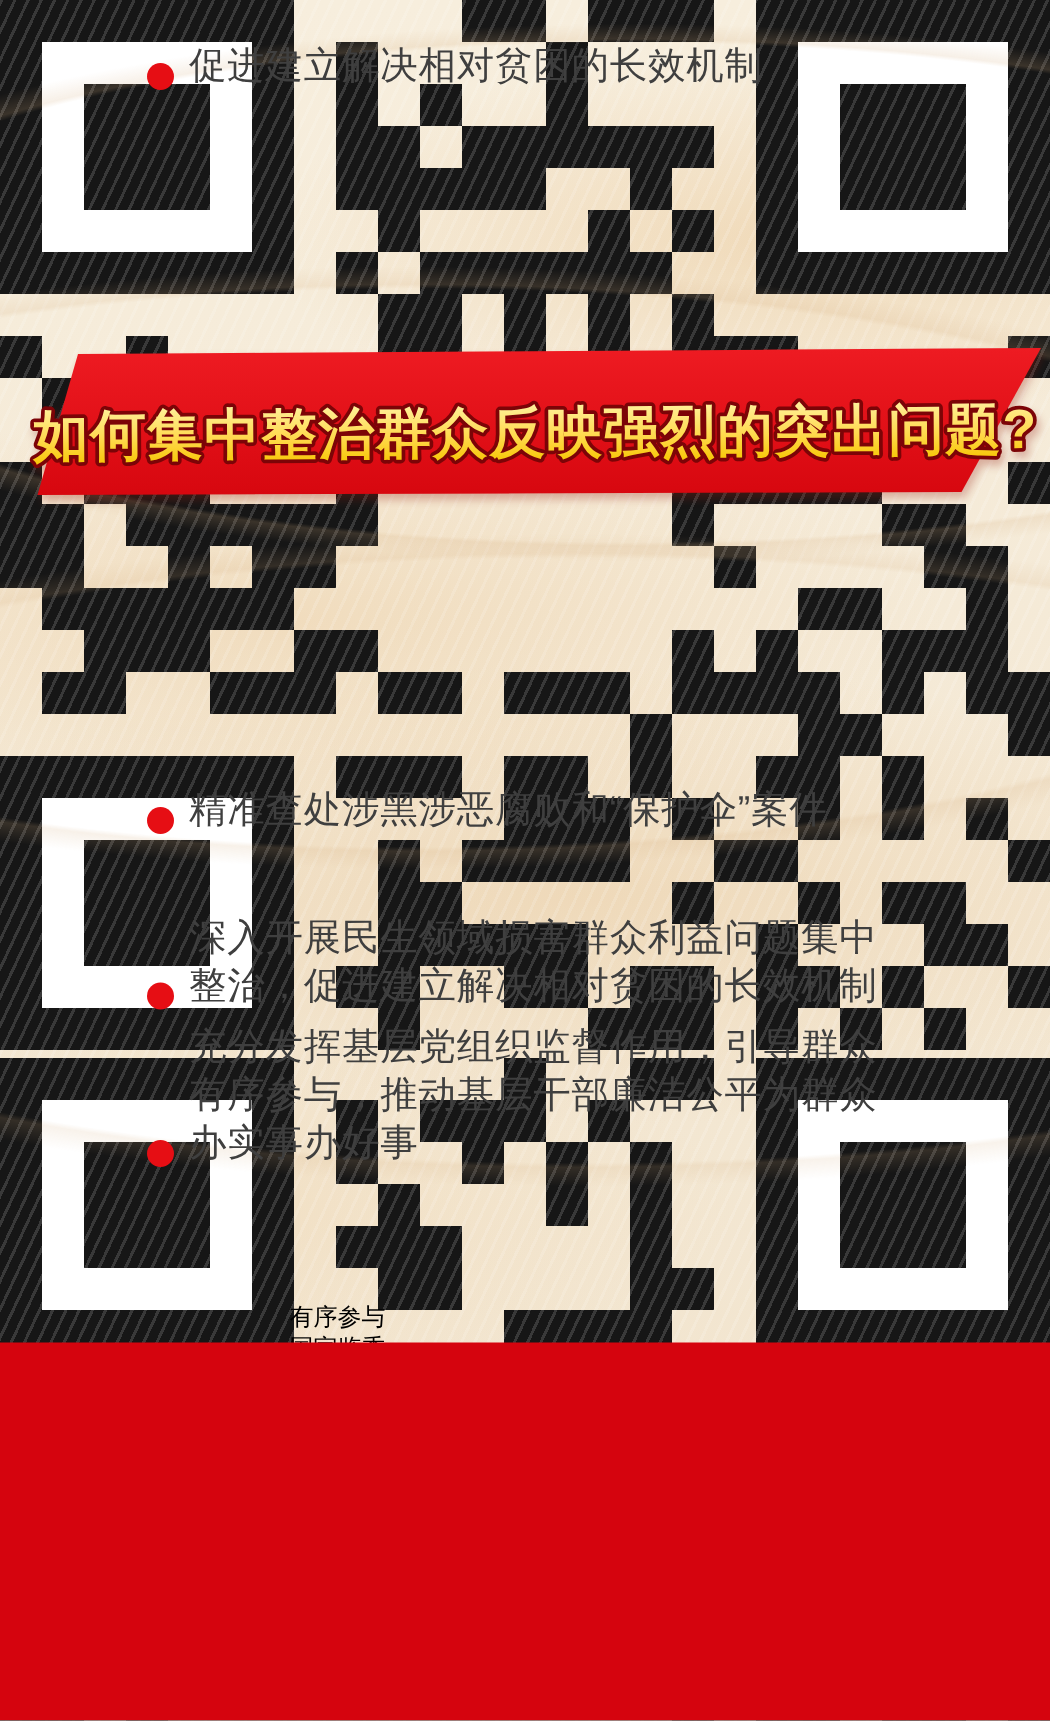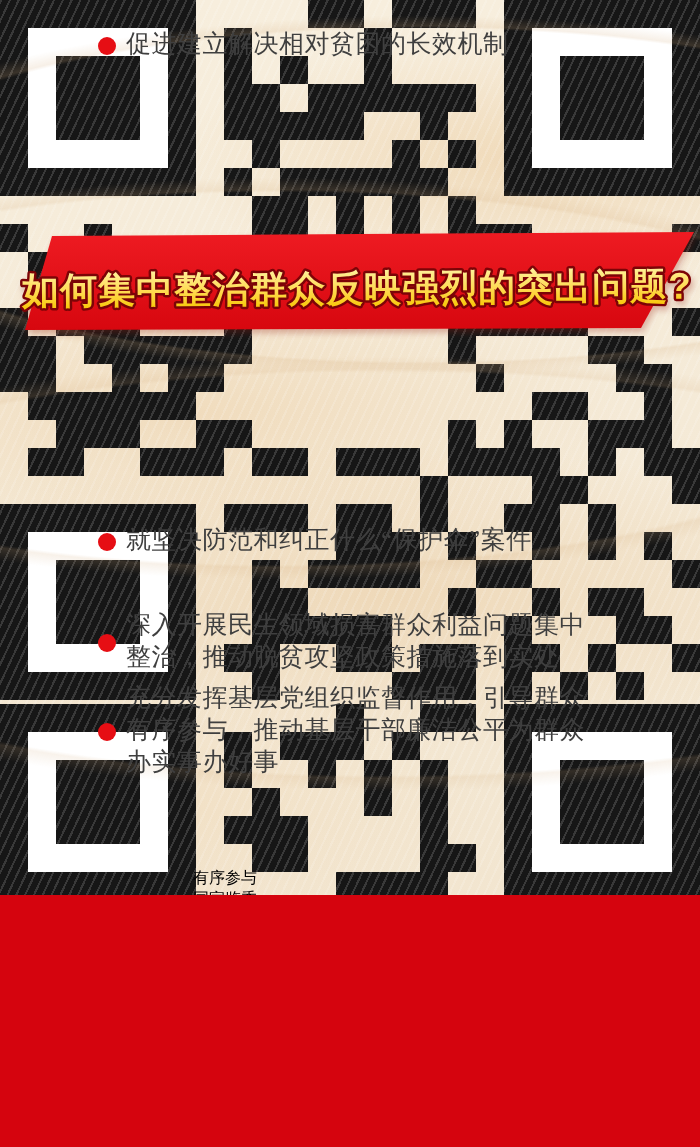--- a/index.html
+++ b/index.html
@@ -21,21 +21,21 @@
   }
   
   #poster::after{
     content:"";position:absolute;inset:0;pointer-events:none;opacity:.35;
     background:
       radial-gradient(900px 260px at 60% 17%, transparent 64%, rgba(214,176,130,.55) 65%, transparent 69%),
       radial-gradient(1000px 300px at 40% 33%, transparent 62%, rgba(214,176,130,.5) 63%, transparent 67%),
       radial-gradient(1100px 320px at 55% 50%, transparent 63%, rgba(214,176,130,.45) 64%, transparent 68%);
   }
 
-  .bullet-row{position:absolute;left:98px;display:flex;align-items:center;z-index:2;font-family:Liberation Serif, serif;}
+  .bullet-row{position:absolute;left:98px;display:flex;align-items:flex-end;z-index:2;}
   .dot{width:18px;height:18px;border-radius:50%;background:#e60e14;flex:0 0 18px;margin-top:4px;}
   .btext{
     margin-left:10px;width:490px;color:#3f3f3f;font-size:25px;line-height:32px;
     font-weight:500;white-space:pre-line;letter-spacing:.5px;
   }
 
   .banner-wrap{position:absolute;left:0;top:227px;width:684px;height:112px;z-index:3;
     filter:drop-shadow(2px 4px 3px rgba(150,30,15,.30));}
   .banner-wrap svg{display:block;width:700px;height:112px;}
   .banner-question{
@@ -99,26 +99,26 @@
           <stop offset="1" stop-color="#f7c500"></stop>
         </linearGradient>
       </defs>
       <polygon points="52,9 694,5 641,101 25,103" fill="url(#bannerRed)"></polygon>
       <text x="357" y="74" text-anchor="middle" class="banner-question" fill="url(#gold)" transform="rotate(-0.4 357 60)">如何集中整治群众反映强烈的突出问题?</text>
     </svg>
   </div>
 
   <div class="bullet-row" style="top:524px">
     <span class="dot"></span>
-    <span class="btext">就坚决防范和纠正什么“保护伞”案件</span>
+    <span class="btext">精准查处涉黑涉恶腐败和“保护伞”案件</span>
   </div>
   <div class="bullet-row" style="top:609px">
     <span class="dot"></span>
     <span class="btext">深入开展民生领域损害群众利益问题集中
-整治，推动脱贫攻坚政策措施落到实处</span>
+整治，促进建立解决相对贫困的长效机制</span>
   </div>
   <div class="bullet-row" style="top:682px">
     <span class="dot"></span>
     <span class="btext">充分发挥基层党组织监督作用，引导群众
 有序参与，推动基层干部廉洁公平为群众
 办实事办好事</span>
   </div>
 
   <div class="footer-band"></div>
 

